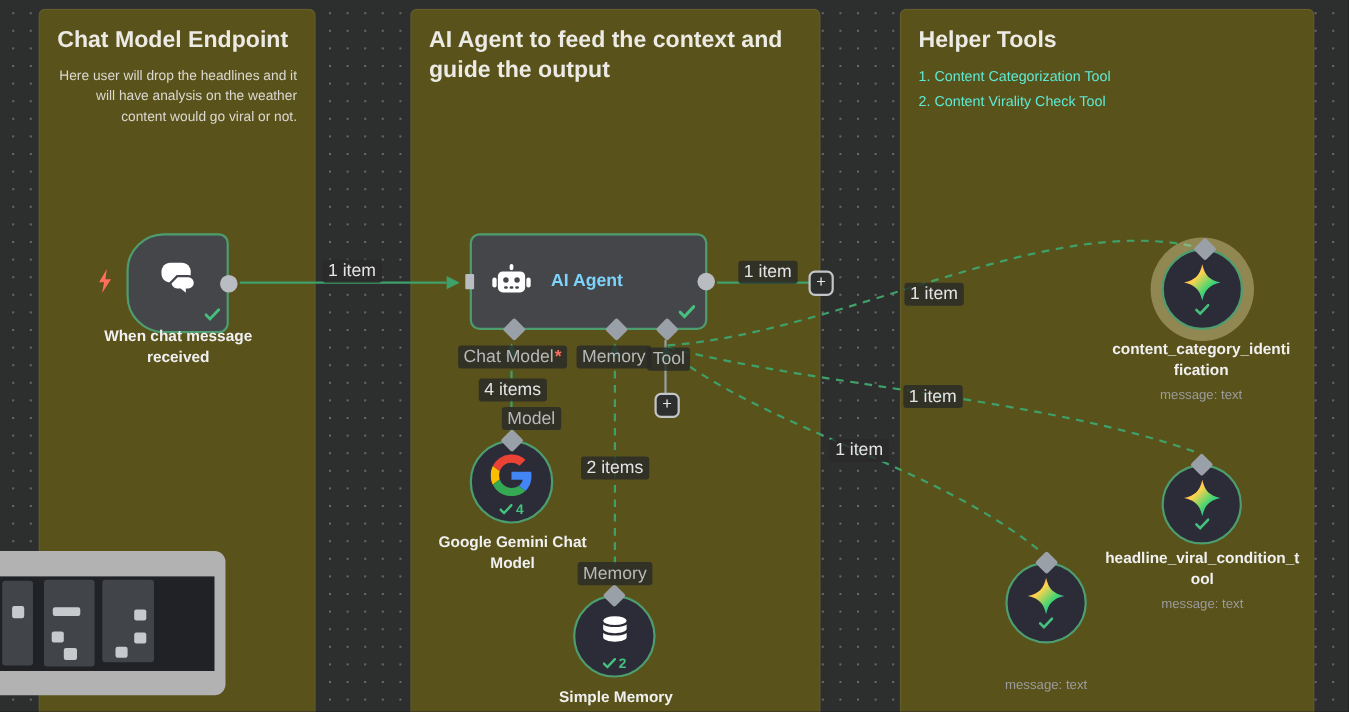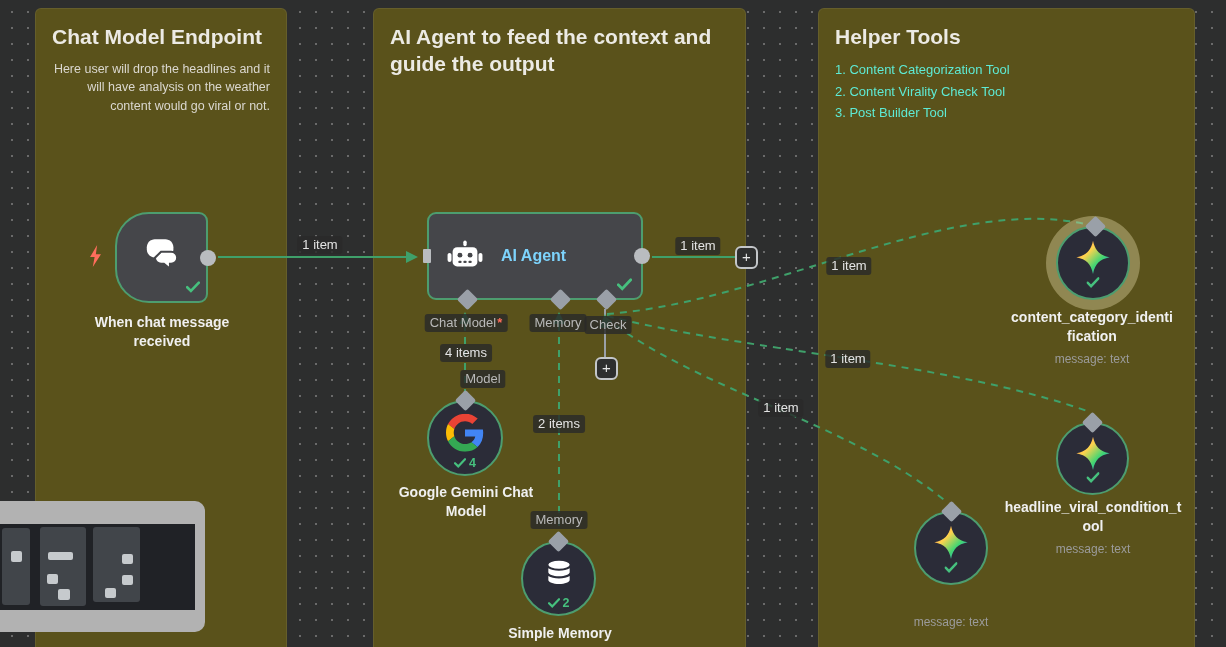--- a/index.html
+++ b/index.html
@@ -28,21 +28,21 @@
   .diamond{position:absolute;width:15px;height:15px;background:#9aa0a8;border-radius:2px;
     transform:rotate(45deg);z-index:5;}
   .dot-conn{position:absolute;width:16px;height:16px;border-radius:50%;background:#b9bcc0;z-index:5;}
   .in-conn{position:absolute;width:8px;height:14px;background:#b9bcc0;border-radius:1px;z-index:5;}
 
   .plus-btn{position:absolute;width:19px;height:19px;border:2px solid #c3c6c9;border-radius:6px;
     background:#2d2e2e;color:#e6e6e6;font-size:15px;line-height:17px;text-align:center;z-index:4;
     cursor:pointer;}
 
   .chip{position:absolute;transform:translateX(-50%);background:rgba(42,42,42,.82);color:#e4e4e4;
-    font-size:13px;line-height:1.2;padding:1px 5px;border-radius:3px;white-space:nowrap;z-index:4;}
+    font-size:16px;line-height:1.2;padding:1px 5px;border-radius:3px;white-space:nowrap;z-index:4;}
   .chip.dim{color:#b9b9b9;}
   .chip .req{color:#ff6d5c;font-weight:700;margin-left:1px;}
 
   .node-label{position:absolute;transform:translateX(-50%);text-align:center;color:#f0f0f0;
     font-weight:600;font-size:14px;line-height:1.38;z-index:4;}
   .node-sublabel{position:absolute;transform:translateX(-50%);text-align:center;color:#9b9b9b;
     font-weight:400;font-size:12px;z-index:4;white-space:nowrap;}
   .break{word-break:break-all;}
 
   .check-row{position:absolute;left:50%;transform:translateX(-50%);display:flex;align-items:center;
@@ -80,21 +80,20 @@
 
   <div class="sticky" style="left:373px;top:8px;width:373px;height:660px;">
     <h2>AI Agent to feed the context and guide the output</h2>
   </div>
 
   <div class="sticky" style="left:818px;top:8px;width:377px;height:660px;">
     <h2>Helper Tools</h2>
     <div class="list">
       <div>1. Content Categorization Tool</div>
       <div>2. Content Virality Check Tool</div>
-      <div>3. Post Builder Tool</div>
     </div>
   </div>
 
   <svg class="connections" width="1226" height="647">
 
     <path d="M218 257 H406" stroke="#3fa06a" stroke-width="2" fill="none"></path>
     <polygon points="406,251 418,257 406,263" fill="#3fa06a"></polygon>
 
     <path d="M652 257 H736" stroke="#3fa06a" stroke-width="2" fill="none"></path>
 
@@ -124,21 +123,21 @@
         <path d="M10.5 9.5h5.3c1.8 0 3.2 1.4 3.2 3.2 0 1.8-1.4 3.2-3.2 3.2h-.6v2.6l-3.2-2.6h-1.5c-1.8 0-3.2-1.4-3.2-3.2z" fill="#fff" stroke="#45464a" stroke-width="1.1"></path>
       </svg>
     </span>
     <span class="check-corner" style="right:6px;bottom:4px;">
       <svg viewBox="0 0 12 10" width="14" height="12">
           <path d="M1 5.2 4.2 8.4 11 1.2" stroke="#46c07e" stroke-width="2.2" fill="none" stroke-linecap="round"></path>
         </svg>
     </span>
     <span class="dot-conn" style="right:-10px;top:50%;margin-top:-8px;"></span>
   </div>
-  <div class="node-label" style="left:162px;top:313px;width:180px;">When chat message received</div>
+  <div class="node-label" style="left:162px;top:296px;width:180px;">When chat message received</div>
 
   <div class="node rect" style="left:427px;top:212px;width:216px;height:88px;">
     <span class="in-conn" style="left:-6px;top:50%;margin-top:-7px;"></span>
     <span style="position:absolute;left:18px;top:50%;transform:translateY(-50%);">
       <svg viewBox="0 0 32 26" width="36" height="30">
         <rect x="5" y="7" width="22" height="17" rx="4" fill="#fff"></rect>
         <rect x="14.5" y="1" width="3" height="5" rx="1.5" fill="#fff"></rect>
         <rect x="0.5" y="12" width="3.5" height="8" rx="1.75" fill="#fff"></rect>
         <rect x="28" y="12" width="3.5" height="8" rx="1.75" fill="#fff"></rect>
         <circle cx="11.5" cy="14" r="2.2" fill="#45464a"></circle>
@@ -155,21 +154,21 @@
         </svg>
     </span>
     <span class="dot-conn" style="right:-9px;top:50%;margin-top:-8px;"></span>
     <span class="diamond" style="left:31px;bottom:-9px;"></span>
     <span class="diamond" style="left:124px;bottom:-9px;"></span>
     <span class="diamond" style="left:170px;bottom:-9px;"></span>
   </div>
 
   <div class="chip dim" style="left:466px;top:314px;"><span>Chat Model</span><span class="req">*</span></div>
   <div class="chip dim" style="left:558px;top:314px;">Memory</div>
-  <div class="chip dim" style="left:608px;top:316px;">Check</div>
+  <div class="chip dim" style="left:608px;top:316px;">Tool</div>
 
   <div class="chip" style="left:320px;top:236px;">1 item</div>
   <div class="chip" style="left:698px;top:237px;">1 item</div>
   <div class="chip" style="left:466px;top:344px;">4 items</div>
   <div class="chip dim" style="left:483px;top:370px;">Model</div>
   <div class="chip" style="left:559px;top:415px;">2 items</div>
   <div class="chip dim" style="left:559px;top:511px;">Memory</div>
   <div class="chip" style="left:849px;top:257px;">1 item</div>
   <div class="chip" style="left:848px;top:350px;">1 item</div>
   <div class="chip" style="left:781px;top:399px;">1 item</div>

